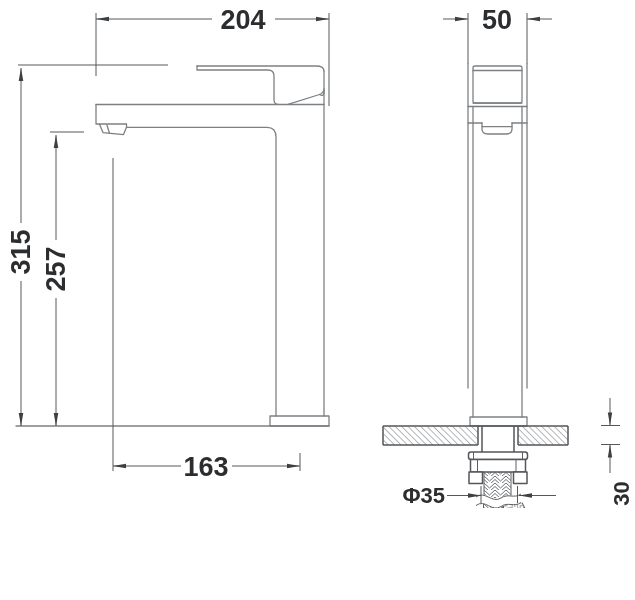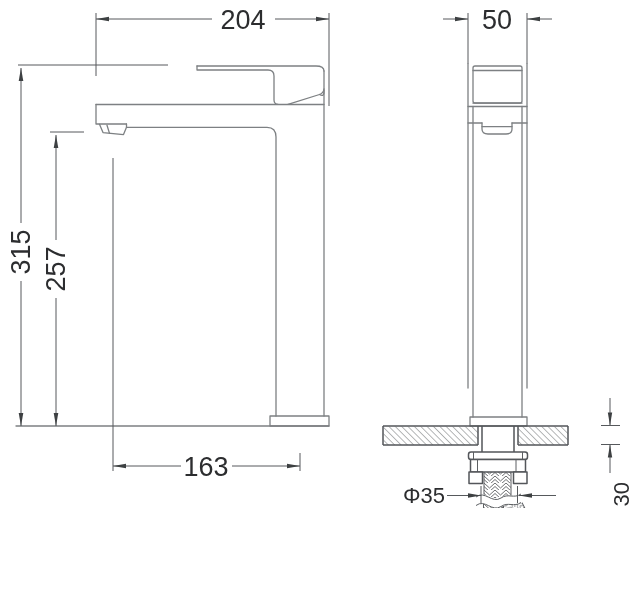--- a/index.html
+++ b/index.html
@@ -1,16 +1,16 @@
 <!DOCTYPE html>
 <html><head>
 <meta charset="utf-8">
 <style>
   html,body{margin:0;padding:0;background:#ffffff;}
-  .stage{width:635px;height:508px;background:#fff;position:relative;overflow:hidden;}
+  .stage{width:635px;height:508px;background:#fff;position:relative;overflow:hidden;font-weight:bold;}
   svg{display:block;}
   text{font-family:"Liberation Sans","DejaVu Sans",sans-serif;}
   .dimtxt{font-size:27px;fill:#2c2d2f;}
   .dimtxt-sm{font-size:22px;fill:#2c2d2f;}
   .outline{stroke:#7d8083;stroke-width:1.3;fill:none;stroke-linecap:round;stroke-linejoin:round;}
   .dim{stroke:#56595c;stroke-width:1;fill:none;}
   .arr{fill:#3d4042;stroke:none;}
   .hw{stroke:#53565a;stroke-width:1.5;fill:none;stroke-linejoin:round;}
   .hwf{stroke:#53565a;stroke-width:1.5;fill:#ffffff;stroke-linejoin:round;}
   .hwthin{stroke:#5c5f62;stroke-width:1;fill:none;}

